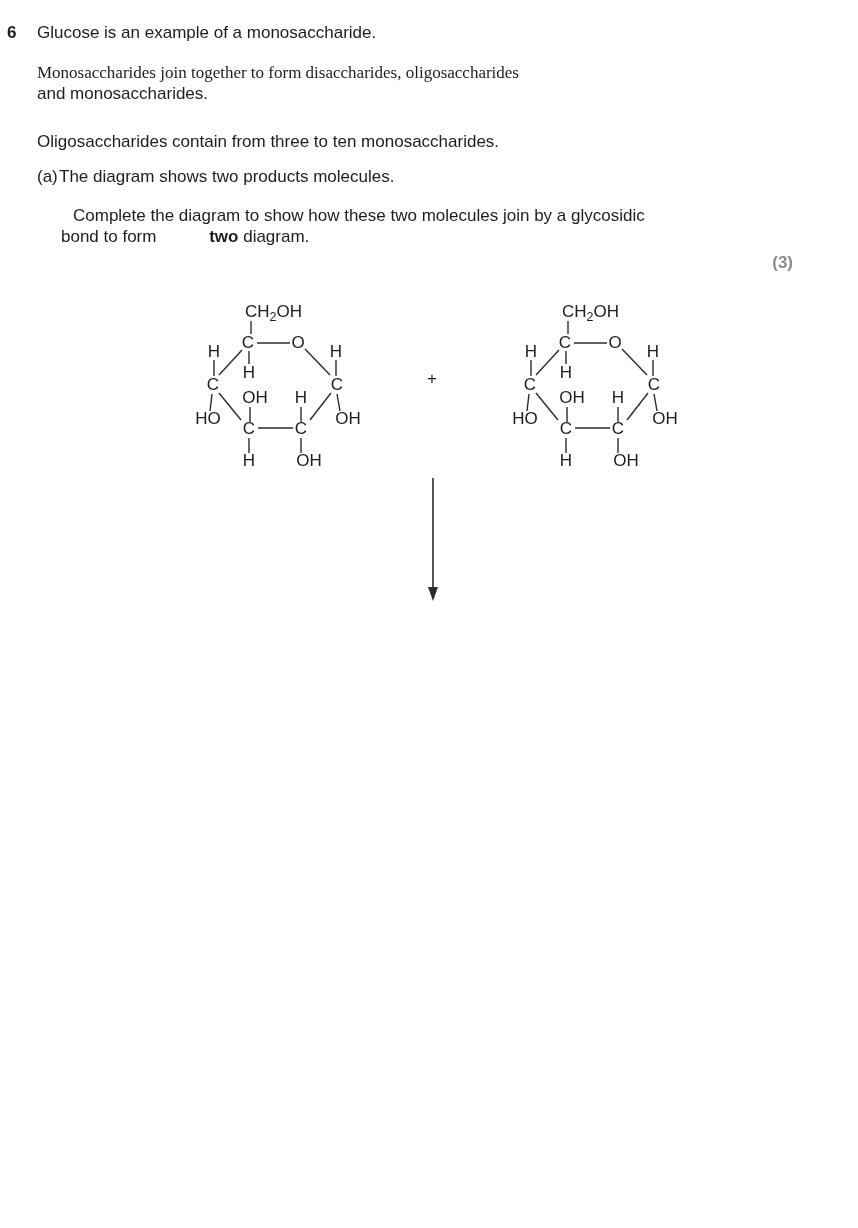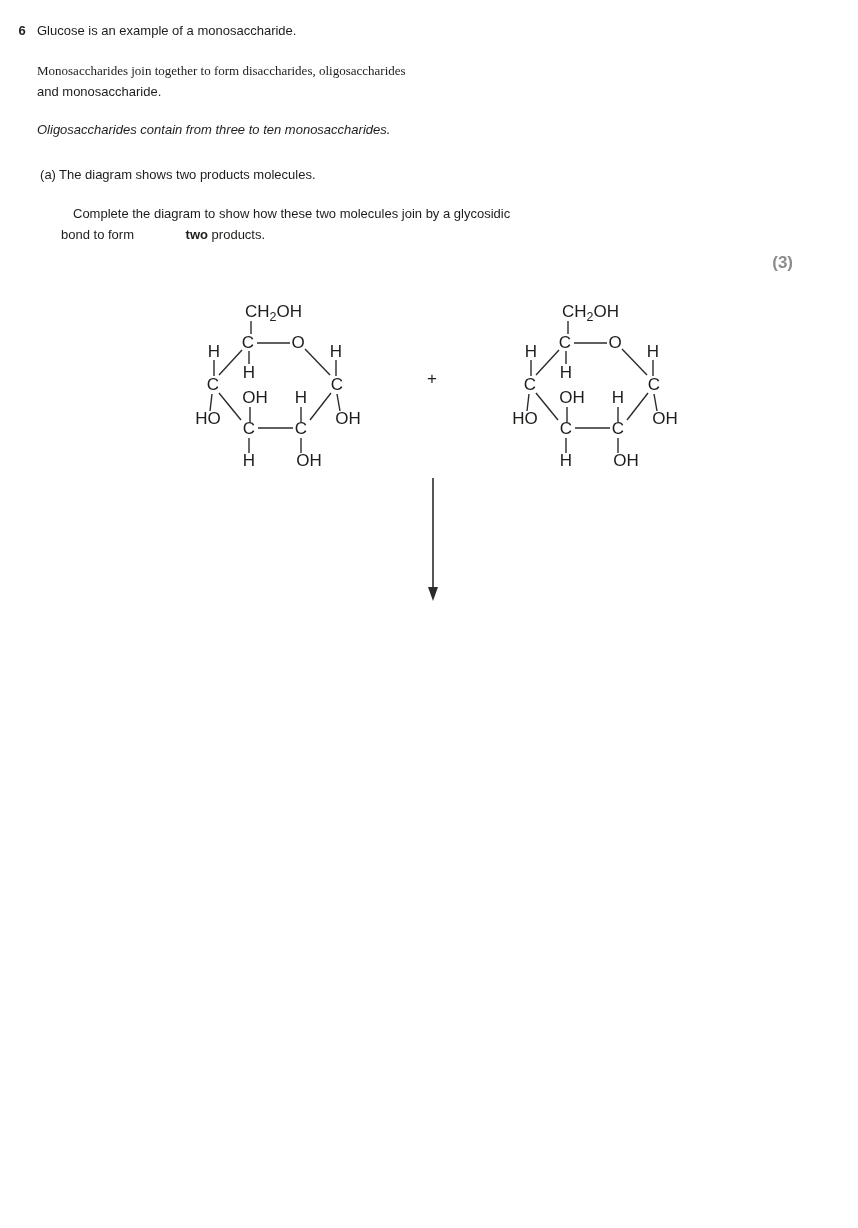--- a/index.html
+++ b/index.html
@@ -1,21 +1,21 @@
 <!DOCTYPE html>
 <html><head>
 <meta charset="utf-8">
 <style>
   html,body{margin:0;padding:0;}
   body{
     width:858px;height:1228px;background:#ffffff;position:relative;
     font-family:"Liberation Sans",sans-serif;color:#1d1d1b;overflow:hidden;
   }
   .abs{position:absolute;white-space:nowrap;}
-  .txt{font-size:13px;line-height:normal;text-align:center;}
+  .txt{font-size:17px;line-height:normal;}
   .qnum{display:inline-block;width:30px;font-weight:bold;}
   .plabel{display:inline-block;width:22px;}
   .marks{font-weight:bold;color:#8c8c8c;font-size:17px;}
   b{font-weight:bold;margin-left:48px;}
   svg.diagram{position:absolute;left:0;top:280px;}
   .bond{stroke:#2b2b2b;stroke-width:1.4;fill:none;}
   .arrow-line{stroke:#2b2b2b;stroke-width:1.6;fill:none;}
   .arrow-head{fill:#2b2b2b;stroke:none;}
   text.atom{font-family:"Liberation Sans",sans-serif;font-size:17px;fill:#1d1d1b;}
   text.plus{font-family:"Liberation Sans",sans-serif;font-size:17px;fill:#1d1d1b;}
@@ -23,31 +23,31 @@
 </head>
 <body>
 
 <div>
 
   <div class="abs txt" style="left:7px;top:23px;">
     <span class="qnum">6</span><span>Glucose is an example of a monosaccharide.</span>
   </div>
 
   <div class="abs txt" style="left:37px;top:63px;font-family:Liberation Serif, serif;">Monosaccharides join together to form disaccharides, oligosaccharides</div>
-  <div class="abs txt" style="left:37px;top:84px;">and monosaccharide.</div>
+  <div class="abs txt" style="left:37px;top:84px;">and monosaccharides.</div>
 
-  <div class="abs txt" style="left:37px;top:122px;font-style:italic;">Oligosaccharides contain from three to ten monosaccharides.</div>
+  <div class="abs txt" style="left:37px;top:132px;">Oligosaccharides contain from three to ten monosaccharides.</div>
 
   <div class="abs txt" style="left:37px;top:167px;">
     <span class="plabel">(a)</span><span>The diagram shows two products molecules.</span>
   </div>
 
   <div class="abs txt" style="left:73px;top:206px;">Complete the diagram to show how these two molecules join by a glycosidic</div>
   <div class="abs txt" style="left:61px;top:227px;">
-    <span>bond to form </span><b>two</b><span> products.</span>
+    <span>bond to form </span><b>two</b><span> diagram.</span>
   </div>
 
   <div class="abs marks" style="right:65px;top:253px;">(3)</div>
 
   <svg class="diagram" width="858" height="340" viewBox="0 280 858 340">
     <text class="plus" x="432" y="384" text-anchor="middle">+</text>
     <g>
       <line class="arrow-line" x1="433" y1="478" x2="433" y2="588"></line>
       <polygon class="arrow-head" points="433,601 428,587 438,587"></polygon>
     </g>

